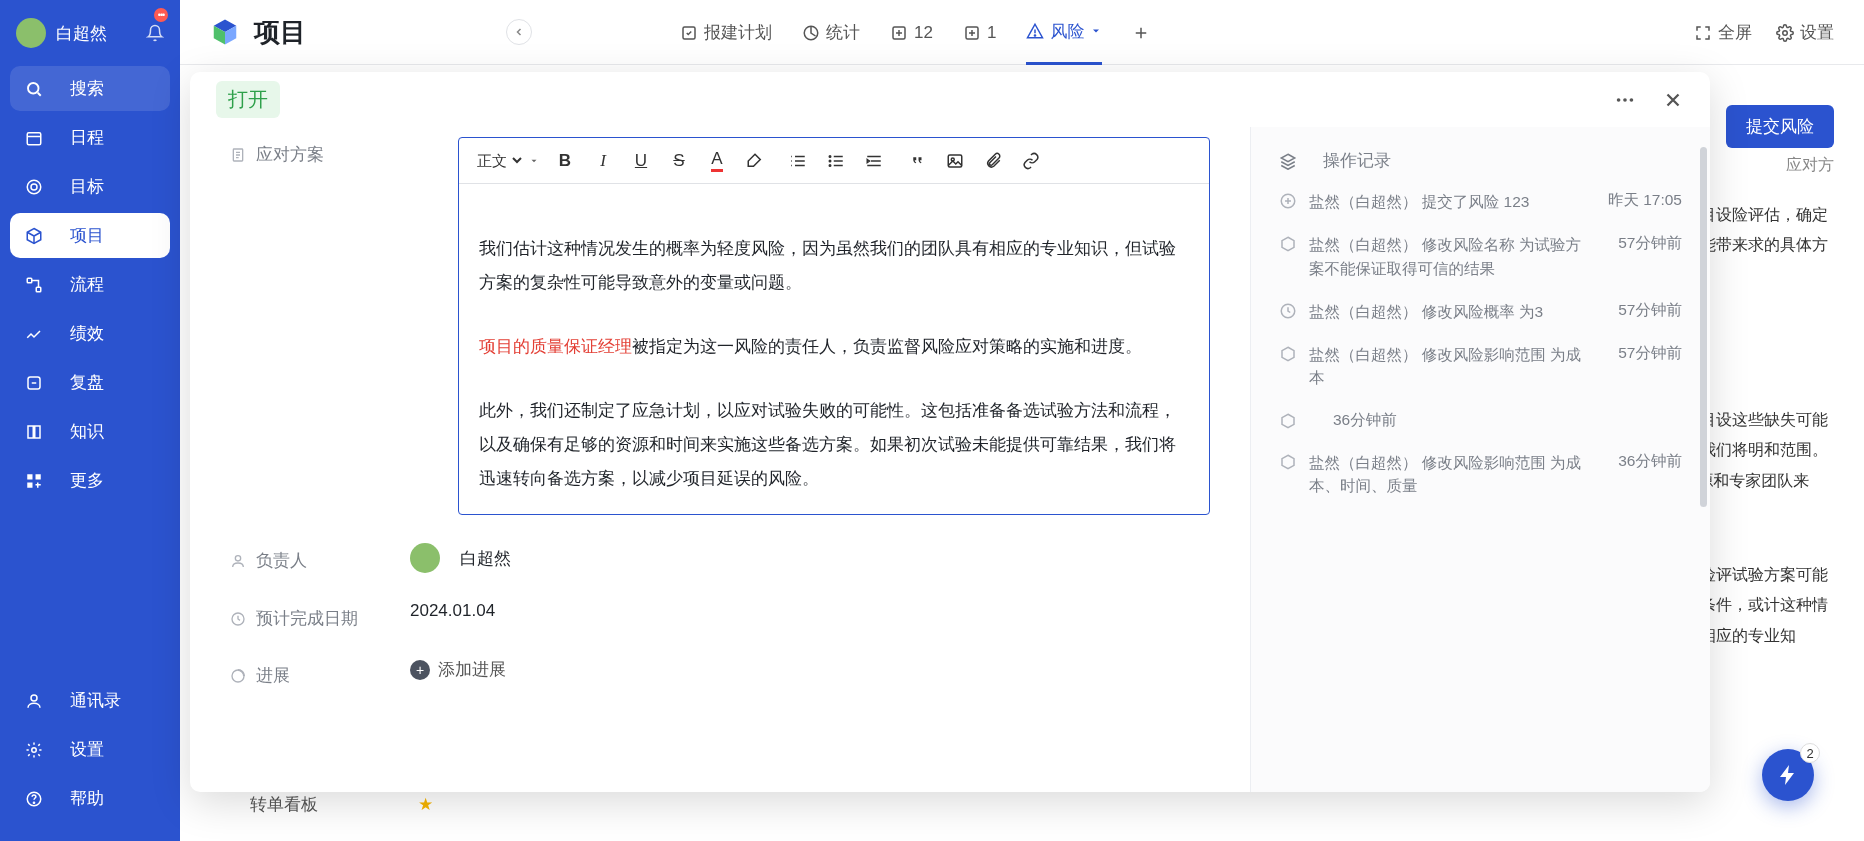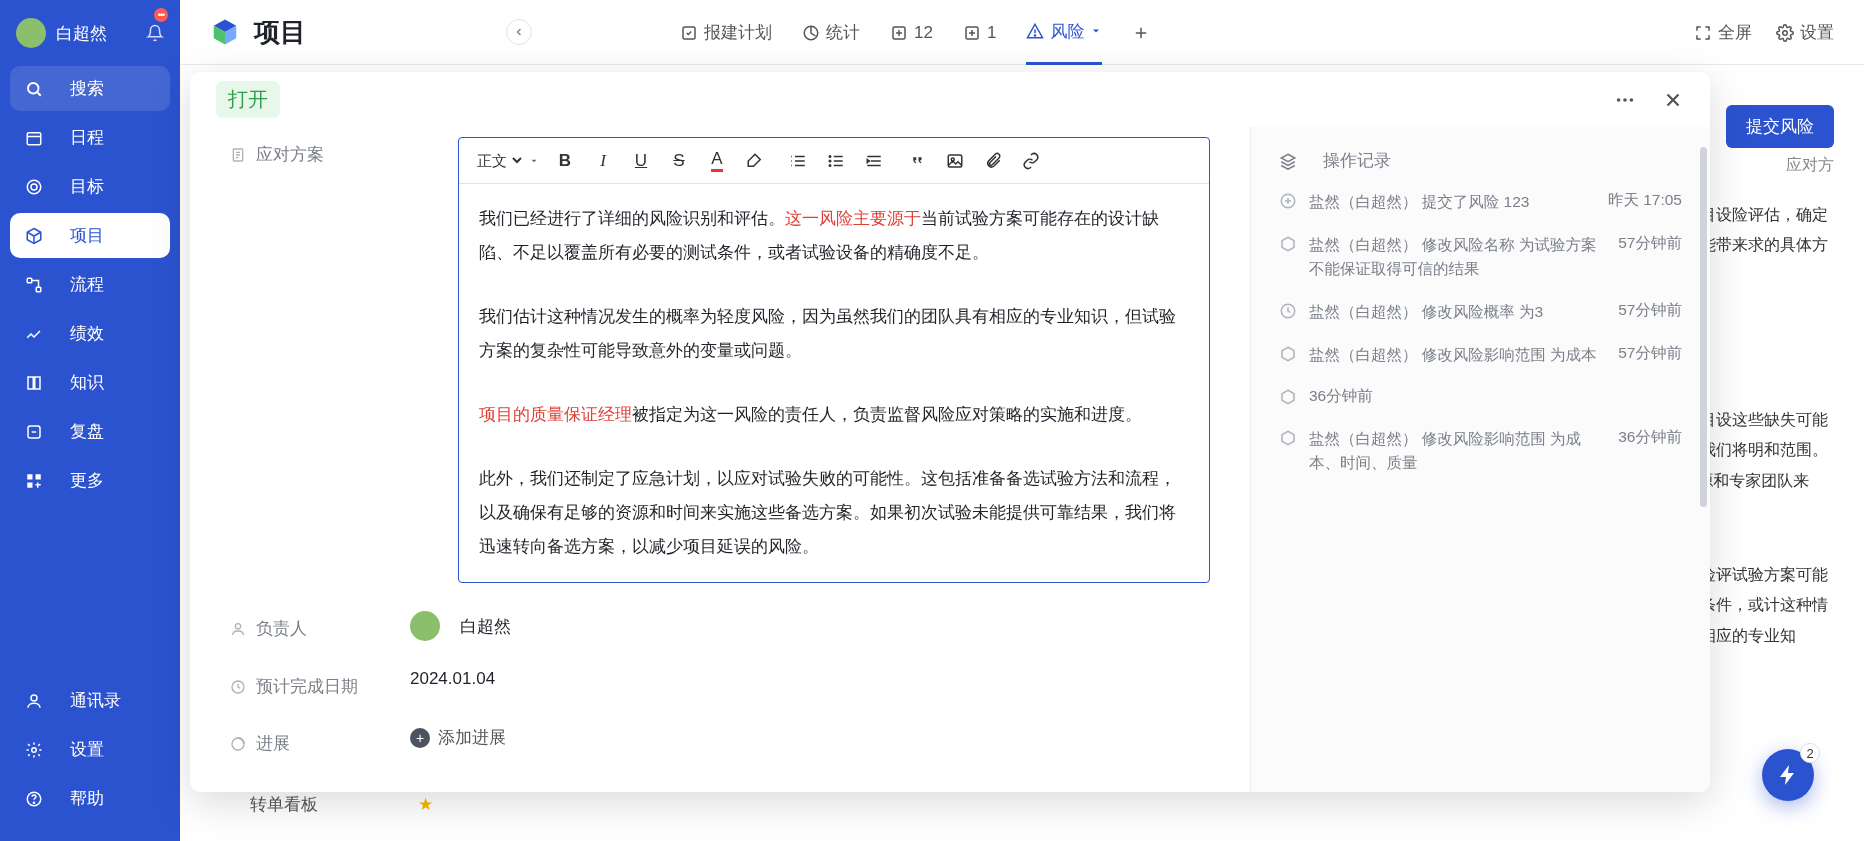--- a/index.html
+++ b/index.html
@@ -64,21 +64,21 @@
   .assignee .avatar{width:30px;height:30px;}
   .add-progress{display:flex;align-items:center;gap:8px;color:#555;cursor:pointer;}
   .plus-circle{width:20px;height:20px;border-radius:50%;background:#4c5360;color:#fff;display:inline-flex;align-items:center;justify-content:center;font-size:14px;line-height:1;}
   
   
   .modal-right{width:460px;border-left:1px solid #eceef2;background:#fbfbfc;padding:22px 28px;overflow:auto;position:relative;}
   .hist-title{display:flex;align-items:center;gap:26px;color:#7a7f88;margin-bottom:18px;}
   .hist-item{display:flex;align-items:flex-start;gap:12px;margin-bottom:20px;color:#7a7f88;font-size:15.5px;}
   .hist-item .ico{color:#aeb2ba;flex-shrink:0;margin-top:2px;}
   .hist-text{flex:1;line-height:1.5;}
-  .hist-time{white-space:nowrap;margin-left:0;}
+  .hist-time{white-space:nowrap;margin-left:24px;}
   .vscroll{position:absolute;right:3px;top:20px;width:7px;height:360px;background:#d0d3d9;border-radius:4px;}
   
   svg{display:block;}
 </style>
 </head>
 <body>
 
 <div class="sidebar">
   <div class="user-row">
     <div class="avatar"></div>
@@ -141,33 +141,33 @@
       <span class="ico">
           <svg width="18" height="18" viewBox="0 0 24 24" fill="none" stroke="currentColor" stroke-width="2">
             <path d="M3 17l5-5 4 4 8-8"></path>
           </svg>
         </span>
       <span>绩效</span>
     </div>
     <div class="nav-item">
       <span class="ico">
           <svg width="18" height="18" viewBox="0 0 24 24" fill="none" stroke="currentColor" stroke-width="2">
-            <path d="M4 4h7v16H4zM13 4h7v16h-7z"></path>
-          </svg>
-        </span>
-      <span>知识</span>
-    </div>
-    <div class="nav-item">
-      <span class="ico">
-          <svg width="18" height="18" viewBox="0 0 24 24" fill="none" stroke="currentColor" stroke-width="2">
             <rect x="4" y="4" width="16" height="16" rx="3"></rect>
             <path d="M9 12h6"></path>
           </svg>
         </span>
       <span>复盘</span>
+    </div>
+    <div class="nav-item">
+      <span class="ico">
+          <svg width="18" height="18" viewBox="0 0 24 24" fill="none" stroke="currentColor" stroke-width="2">
+            <path d="M4 4h7v16H4zM13 4h7v16h-7z"></path>
+          </svg>
+        </span>
+      <span>知识</span>
     </div>
     <div class="nav-item">
       <span class="ico">
           <svg width="18" height="18" viewBox="0 0 24 24" fill="currentColor">
             <rect x="3" y="3" width="7" height="7"></rect>
             <rect x="14" y="3" width="7" height="7"></rect>
             <rect x="3" y="14" width="7" height="7"></rect>
             <path d="M17 14v7M14 17h7" stroke="currentColor" stroke-width="2"></path>
           </svg>
         </span>
@@ -398,21 +398,20 @@
                   <path d="M21 11l-8 8a5 5 0 01-7-7l9-9a3.5 3.5 0 015 5l-9 9a2 2 0 01-3-3l8-8"></path>
                 </svg>
               </span>
             <span class="tb-btn">
                 <svg width="18" height="18" viewBox="0 0 24 24" fill="none" stroke="currentColor" stroke-width="2">
                   <path d="M10 13a5 5 0 007 0l3-3a5 5 0 00-7-7l-1 1M14 11a5 5 0 00-7 0l-3 3a5 5 0 007 7l1-1"></path>
                 </svg>
               </span>
           </div>
           <div class="editor">
-            <p><span>我们已经进行了详细的风险识别和评估。</span><span class="red">这一风险主要源于</span><span>当前试验方案可能存在的设计缺陷、不足以覆盖所有必要的测试条件，或者试验设备的精确度不足。</span></p>
             <div class="gap"></div>
             <p>我们估计这种情况发生的概率为轻度风险，因为虽然我们的团队具有相应的专业知识，但试验方案的复杂性可能导致意外的变量或问题。</p>
             <div class="gap"></div>
             <p><span class="red">项目的质量保证经理</span><span>被指定为这一风险的责任人，负责监督风险应对策略的实施和进度。</span></p>
             <div class="gap"></div>
             <p>此外，我们还制定了应急计划，以应对试验失败的可能性。这包括准备备选试验方法和流程，以及确保有足够的资源和时间来实施这些备选方案。如果初次试验未能提供可靠结果，我们将迅速转向备选方案，以减少项目延误的风险。</p>
           </div>
         </div>
       </div>
 

